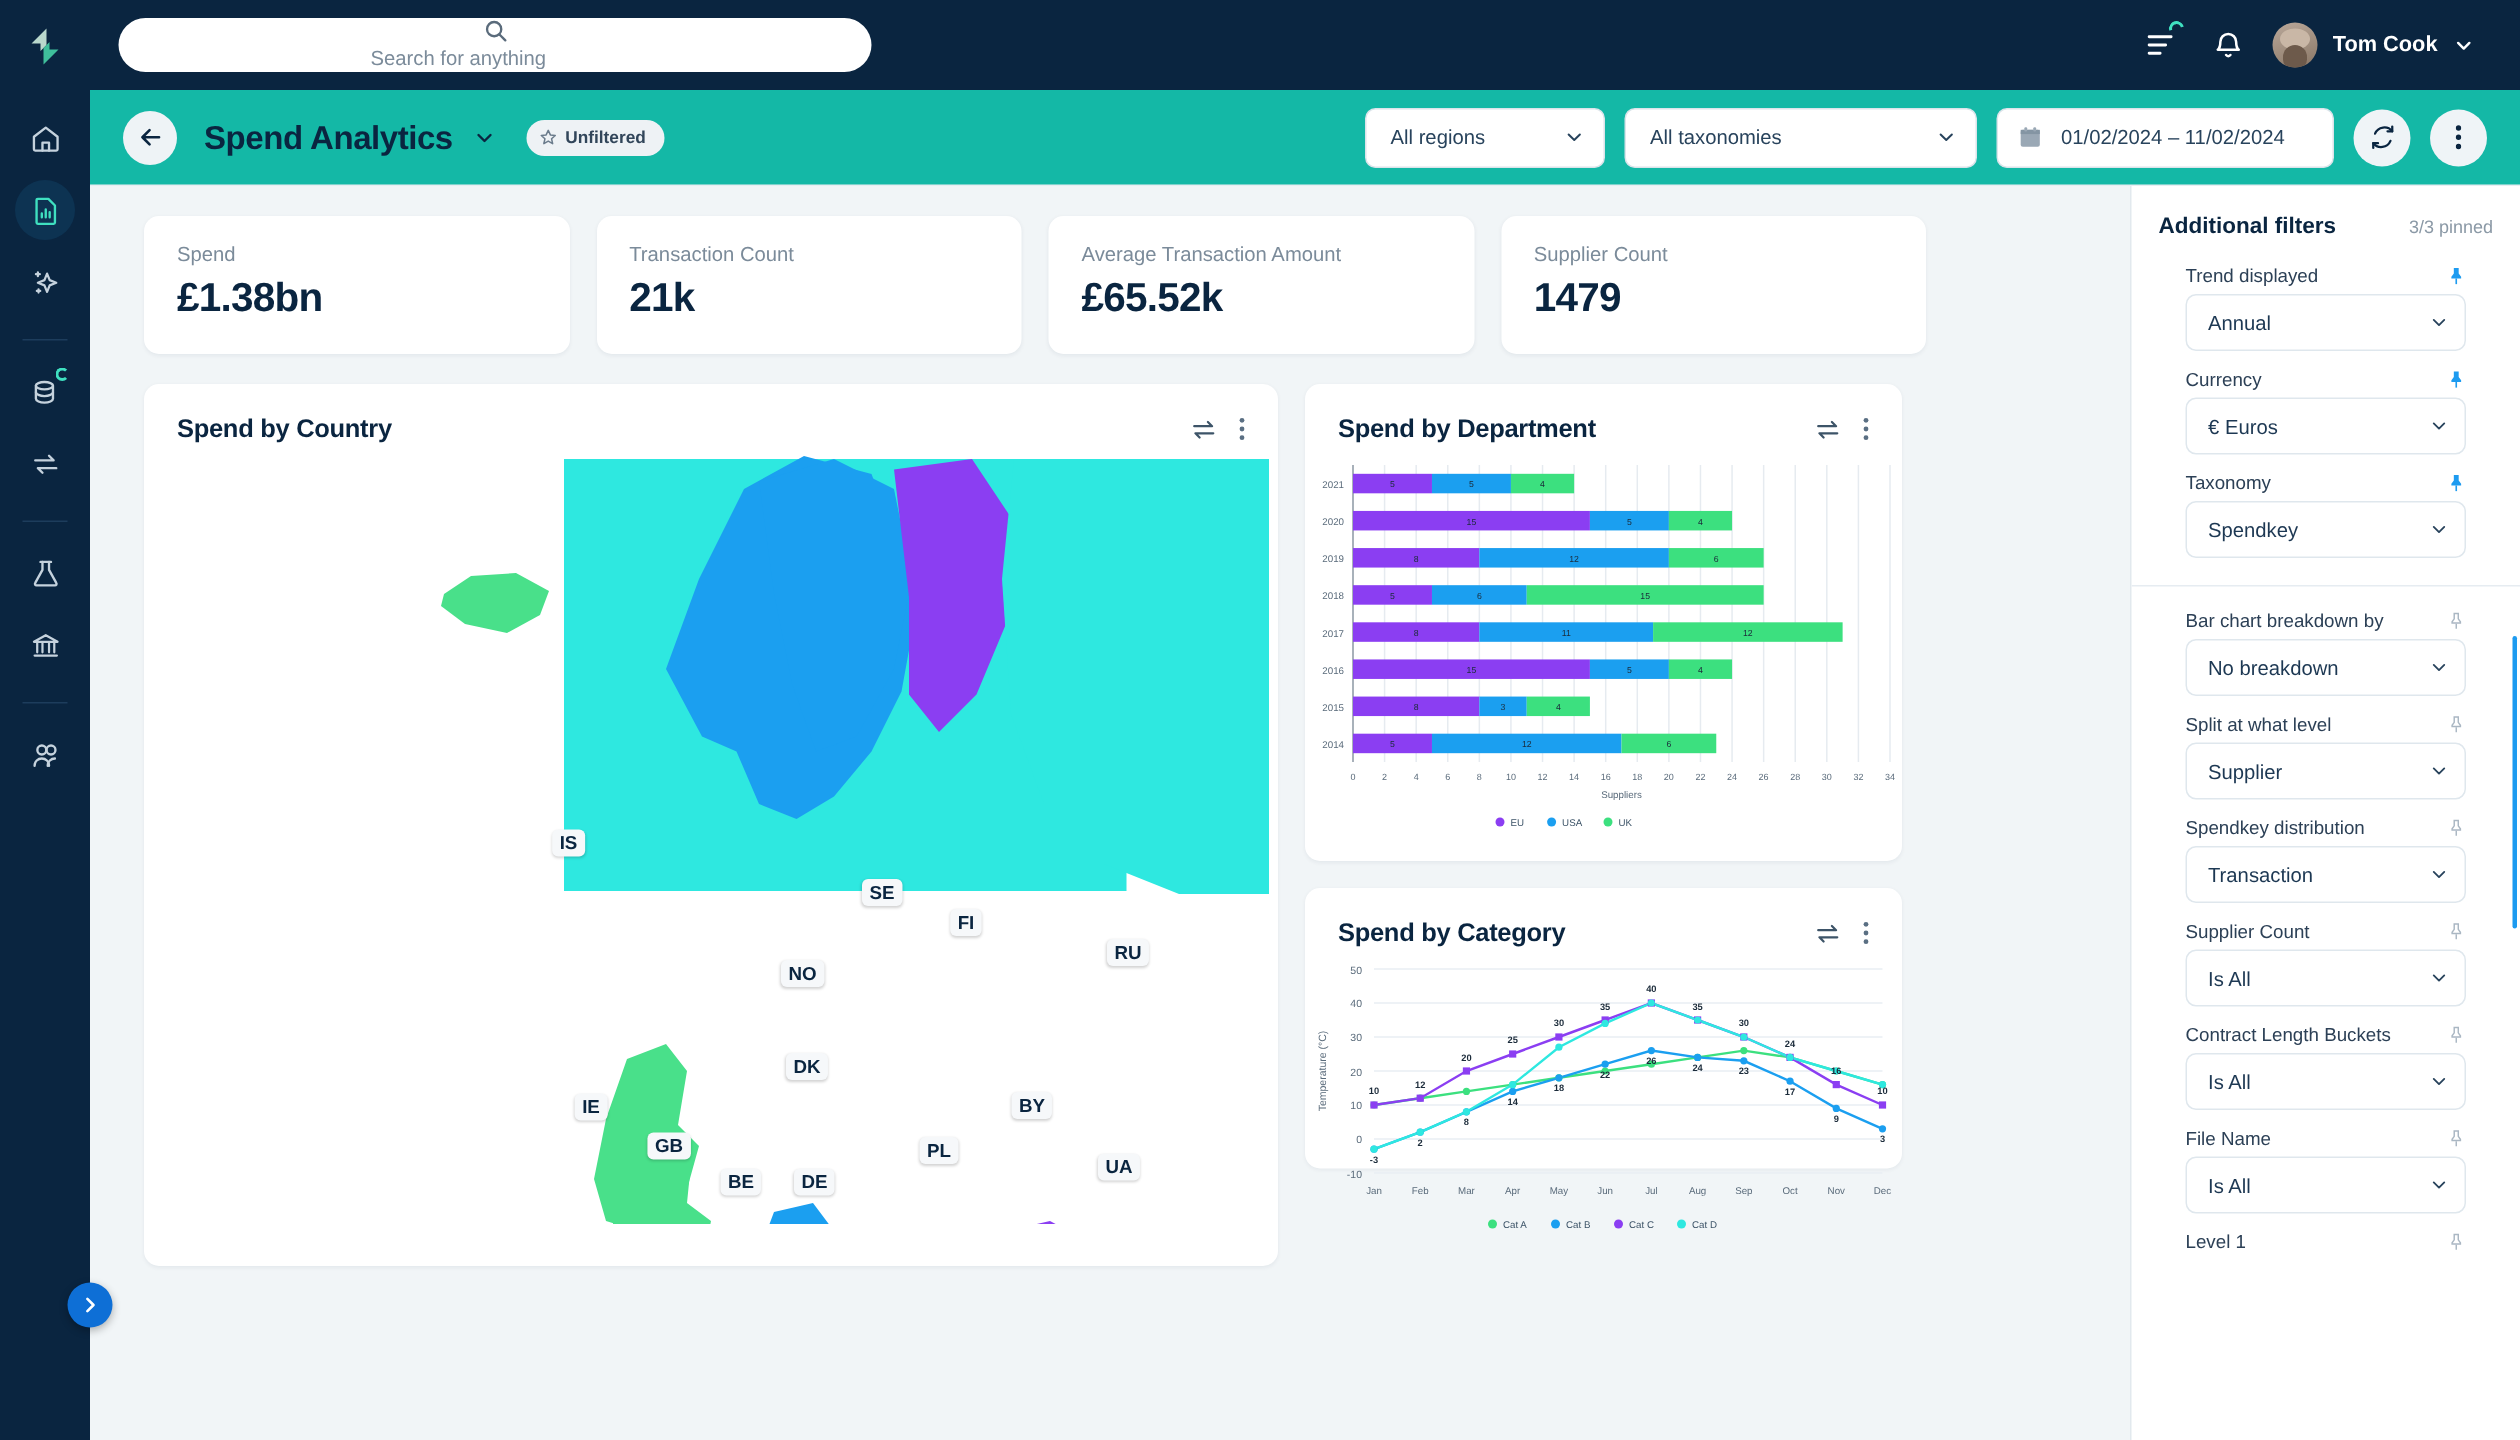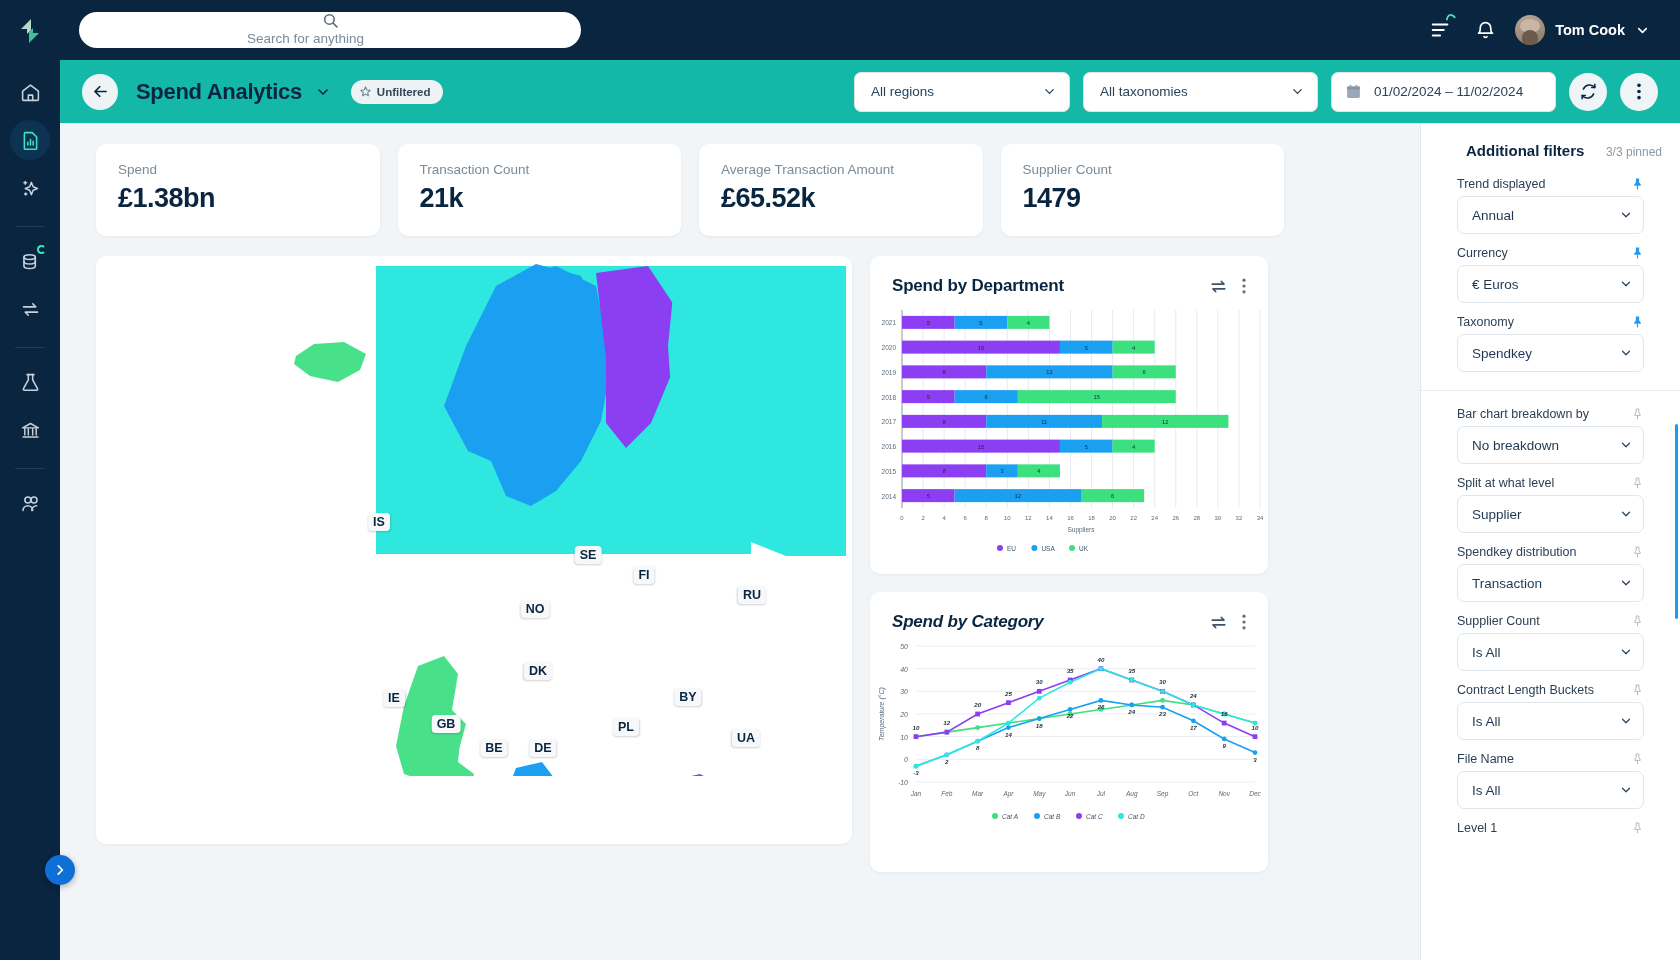--- a/index.html
+++ b/index.html
@@ -95,35 +95,35 @@
   .panels { display: flex; gap: 18px; padding: 20px 24px 0 36px; }
   .card { background: #fff; border-radius: 10px; box-shadow: 0 1px 3px rgba(16,40,64,.06);
      position: relative; }
   .card-hdr { display: flex; align-items: center; padding: 20px 22px 0 22px; }
   .card-title { font-size: 17px; font-weight: bold; color: #0a2540; letter-spacing: -.2px;}
   .card-actions { margin-left: auto; display: flex; gap: 14px; align-items: center; }
   .act { cursor: pointer; display: flex; }
   #map-card { width: 756px; height: 588px; }
   .rightcol { display: flex; flex-direction: column; gap: 18px; }
   #dept-card { width: 398px; height: 318px; }
-  #cat-card { width: 398px; height: 280px; font-style: italic; }
+  #cat-card { width: 398px; height: 187px; }
 
   
   .mapwrap { position: relative; width: 100%; height: 520px; overflow:hidden;}
   .maplabel { position: absolute; background: #f6f8fa; border-radius: 4px;
      font-size: 12.5px; font-weight: bold; color: #0a2540; padding: 2px 5px;
      box-shadow: 0 1px 2px rgba(0,0,0,.18); transform: translate(-50%,-50%); }
 
   
   #filters {
     position: absolute; right: 0; top: 124px; width: 260px; height: 836px;
     background: #fff; border-left: 1px solid #e2e9ee; overflow: hidden;
   }
   .f-head { display: flex; align-items: baseline; padding: 18px 18px 6px 18px; }
-  .f-head .t { font-size: 15px; font-weight: bold; color: #0a2540; margin-left: 27px; }
+  .f-head .t { font-size: 15px; font-weight: bold; color: #0a2540; }
   .f-head .p { margin-left: auto; font-size: 12px; color: #8b99a6; }
   .f-grp { padding: 0 36px; }
   .f-row { display: flex; align-items: center; margin: 12px 0 5px; }
   .f-lbl { font-size: 12.5px; color: #2c4056; }
   .f-pin { margin-left: auto; cursor: pointer; display:flex;}
   .f-sel { height: 38px; border: 1px solid #dfe7ed; border-radius: 7px; display: flex;
      align-items: center; padding: 0 10px 0 14px; cursor: pointer; }
   .f-sel .v { font-size: 13.5px; color: #1d3853; flex: 1; }
   .f-divider { height: 1px; background: #e6ecf1; margin: 18px 0 0; }
   #fscroll { position: absolute; right: 2px; top: 300px; width: 3px; height: 195px;
@@ -246,21 +246,21 @@
         <path d="M6 9 l6 6 l6 -6"></path>
       </svg>
   </div>
   <div class="pill">
     <svg width="13" height="13" viewBox="0 0 24 24" fill="none" stroke="#6b7c8c" stroke-width="1.9" stroke-linejoin="round">
         <path d="M12 3.5 l2.6 5.6 l6 .7 l-4.5 4.1 l1.3 6 l-5.4 -3.1 l-5.4 3.1 l1.3 -6 l-4.5 -4.1 l6 -.7 Z"></path>
       </svg>
     <span>Unfiltered</span>
   </div>
   <div class="hdr-right">
-    <div class="selectbox" style="width:216px">
+    <div class="selectbox" style="width:160px">
       <span class="lbl">All regions</span>
       <svg width="15" height="15" viewBox="0 0 24 24" fill="none" stroke="#28435c" stroke-width="2.1" stroke-linecap="round" stroke-linejoin="round">
           <path d="M6 9 l6 6 l6 -6"></path>
         </svg>
     </div>
     <div class="selectbox" style="width:235px">
       <span class="lbl">All taxonomies</span>
       <svg width="15" height="15" viewBox="0 0 24 24" fill="none" stroke="#28435c" stroke-width="2.1" stroke-linecap="round" stroke-linejoin="round">
           <path d="M6 9 l6 6 l6 -6"></path>
         </svg>
@@ -309,20 +309,38 @@
     </div>
     <div class="kpi">
       <div class="k-label">Supplier Count</div>
       <div class="k-val">1479</div>
     </div>
   </div>
 
   <div class="panels">
 
     <div class="card" id="map-card">
+      <div class="card-hdr">
+        <div class="card-title">Spend by Country</div>
+        <div class="card-actions">
+          <div class="act">
+            <svg width="19" height="19" viewBox="0 0 24 24" fill="none" stroke="#3d5468" stroke-width="1.9" stroke-linecap="round" stroke-linejoin="round">
+                <path d="M4 9 h15 l-3.5 -3.5"></path>
+                <path d="M20 15 H5 l3.5 3.5"></path>
+              </svg>
+          </div>
+          <div class="act">
+            <svg width="4" height="16" viewBox="0 0 4 18" fill="#5a6f83">
+                <circle cx="2" cy="2.5" r="1.8"></circle>
+                <circle cx="2" cy="9" r="1.8"></circle>
+                <circle cx="2" cy="15.5" r="1.8"></circle>
+              </svg>
+          </div>
+        </div>
+      </div>
       <div class="mapwrap">
         <svg width="756" height="520" viewBox="0 0 756 520" style="display:block">
 
           <rect x="280" y="10" width="375" height="288" fill="#2ee8e0"></rect>
 
           <path d="M150 20 L290 8 L330 60 L300 120 L250 140 L190 110 Z" fill="#1b9ff0" opacity="0"></path>
 
           <path d="M185,78 l18,-12 l30,-2 l22,12 l-6,16 l-22,12 l-28,-6 l-16,-12 Z" fill="#49e08a" transform="translate(15,22) scale(1.0)"></path>
 
           <path d="M408,160 L430,100 L460,40 L500,18 L545,30 L560,70 L575,120 L565,175 L545,215 L520,245 L495,260 L470,250 L455,215 L432,205 Z" fill="#1b9ff0" transform="translate(-60,-10)"></path>

